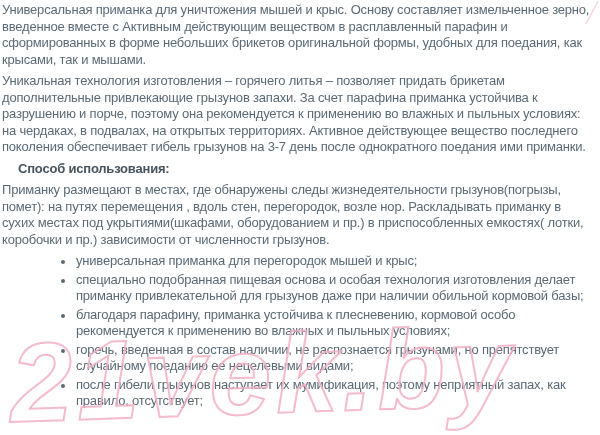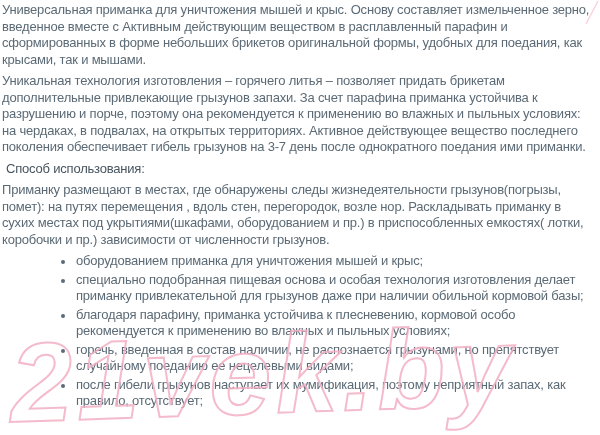--- a/index.html
+++ b/index.html
@@ -8,21 +8,21 @@
     background:#ffffff;
     font-family:"Liberation Sans",sans-serif;
   }
   .doc{
     position:absolute;left:0;top:0;width:600px;height:435px;
     padding:2px 7px 0 2px;box-sizing:border-box;
     color:#5b6a75;
     font-size:13px;line-height:16.5px;letter-spacing:-0.2px;
   }
   .para{margin:0 0 5px 0;}
-  .heading{font-weight:normal;color:#47545e;margin:0 0 5px 4px;}
+  .heading{font-weight:bold;color:#47545e;margin:0 0 5px 16px;}
   .tm-line{margin:0 0 5px 0;}
   .tm-label{font-weight:bold;color:#47545e;}
   .tm-value{color:#98a1a8;}
   ul.advantages{margin:0;padding:0 0 0 73px;list-style:disc;}
   ul.advantages li{margin:0 0 2px 0;padding-left:1px;}
   ul.advantages li::marker{color:#5b6a75;font-size:12px;}
   .watermark-svg{position:absolute;left:0;top:310px;pointer-events:none;}
   .corner-mark-svg{position:absolute;right:0;top:0;pointer-events:none;}
 </style>
 </head>
@@ -34,21 +34,21 @@
 
   <p class="para">Уникальная технология изготовления – горячего литья – позволяет придать брикетам дополнительные привлекающие грызунов запахи. За счет парафина приманка устойчива к разрушению и порче, поэтому она рекомендуется к применению во влажных и пыльных условиях: на чердаках, в подвалах, на открытых территориях. Активное действующее вещество последнего поколения обеспечивает гибель грызунов на 3-7 день после однократного поедания ими приманки.</p>
 
 
   <p class="heading">Способ использования:</p>
 
   <p class="para">Приманку размещают в местах, где обнаружены следы жизнедеятельности грызунов(погрызы, помет): на путях перемещения , вдоль стен, перегородок, возле нор. Раскладывать приманку в сухих местах под укрытиями(шкафами, оборудованием и пр.) в приспособленных емкостях( лотки, коробочки и пр.) зависимости от численности грызунов.</p>
 
 
   <ul class="advantages">
-    <li>оборудованием приманка для уничтожения мышей и крыс;</li>
+    <li>универсальная приманка для перегородок мышей и крыс;</li>
     <li>специально подобранная пищевая основа и особая технология изготовления делает приманку привлекательной для грызунов даже при наличии обильной кормовой базы;</li>
     <li>благодаря парафину, приманка устойчива к плесневению, кормовой особо рекомендуется к применению во влажных и пыльных условиях;</li>
     <li>горечь, введенная в состав наличии, не распознается грызунами, но препятствует случайному поеданию ее нецелевыми видами;</li>
     <li>после гибели грызунов наступает их мумификация, поэтому неприятный запах, как правило, отсутствует;</li>
   </ul>
 
 </div>
 
 <svg class="watermark-svg" width="600" height="125" viewBox="0 0 600 125" aria-hidden="true">
   <text x="10" y="102" transform="rotate(-2 300 62)" font-family="Liberation Sans, sans-serif" font-size="112" font-weight="bold" font-style="italic" letter-spacing="4" fill="none" stroke="#f3b0c4" stroke-width="2" opacity="0.85">21vek.by</text>

